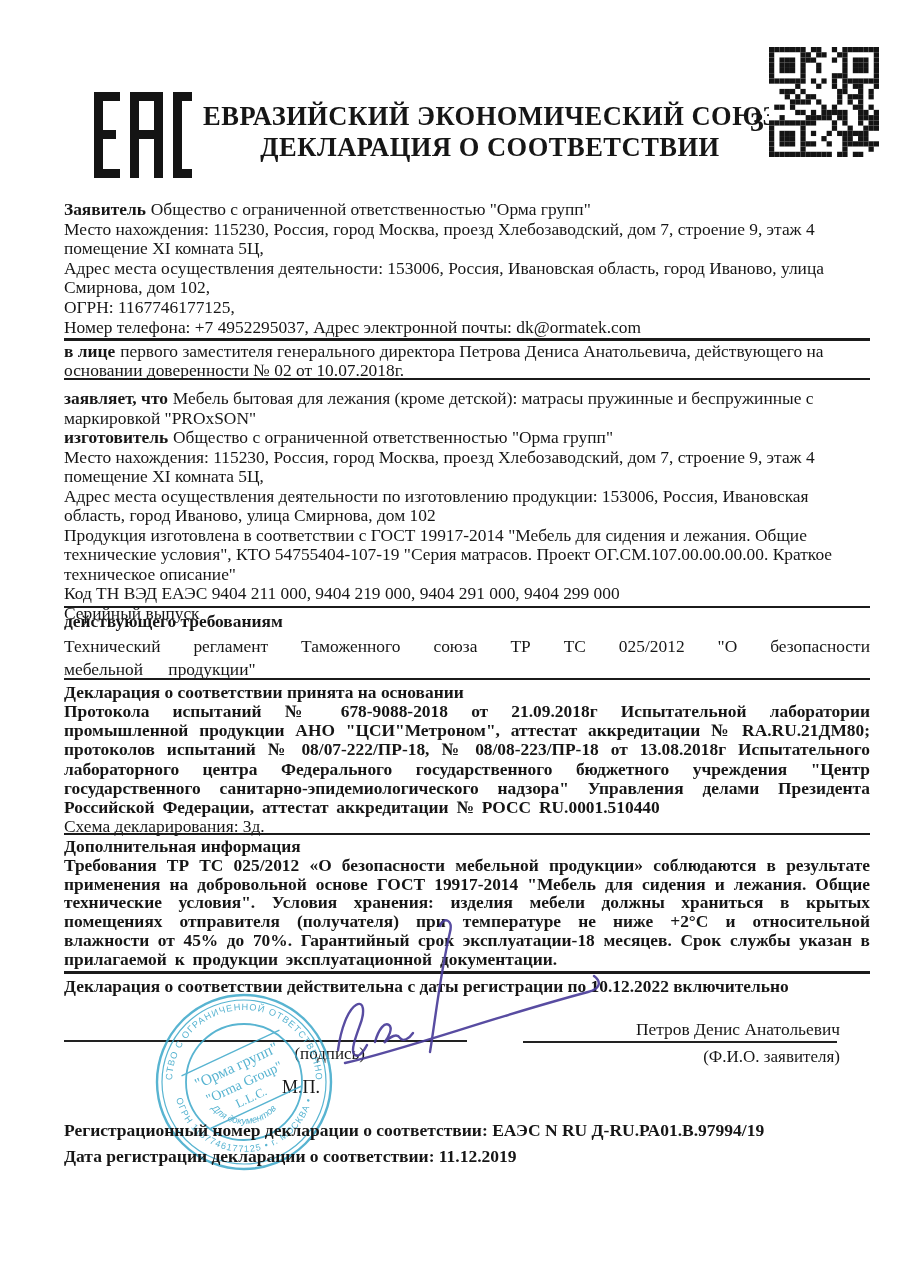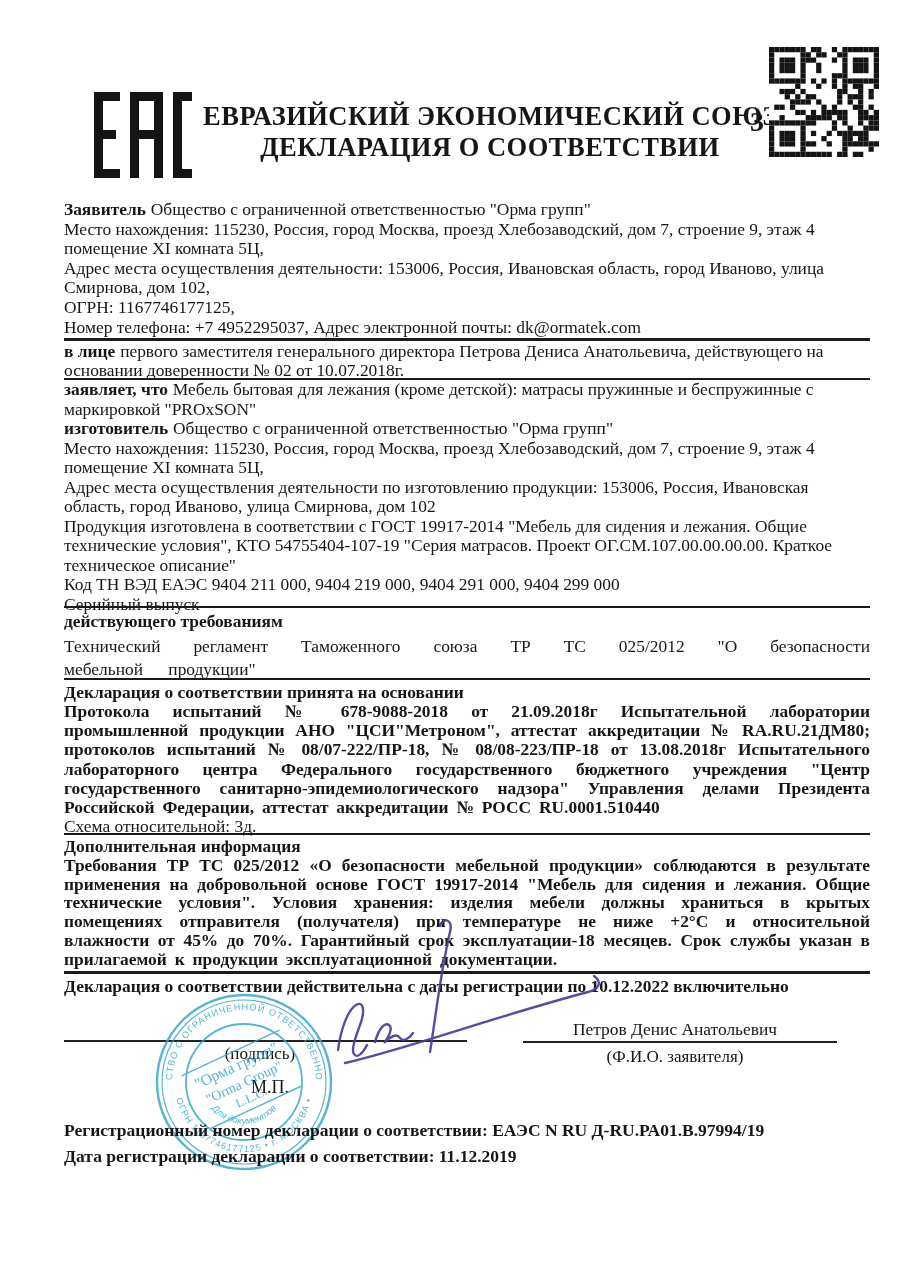--- a/index.html
+++ b/index.html
@@ -27,21 +27,21 @@
   .p-wide{text-align:justify;word-spacing:21px;}
   .heading{font-weight:bold;}
   .rule{position:absolute;left:64px;width:806px;height:2px;background:#1b1b1b;}
   .rule.thick{height:3px;}
   #title{position:absolute;left:185px;top:101px;width:610px;text-align:center;
          font-weight:bold;font-size:26.5px;line-height:31px;letter-spacing:0.5px;}
   #eac-logo{position:absolute;left:94px;top:92px;}
   #qr{position:absolute;left:769px;top:47px;}
   #artifact3{position:absolute;left:750px;top:106px;font-size:28px;font-weight:bold;}
   .sigline{position:absolute;height:2px;background:#222;}
-  .cap{position:absolute;font-size:17px;text-align:center;}
+  .cap{position:absolute;font-size:17px;text-align:right;}
   #validity{font-weight:bold;}
   .reg{font-weight:bold;font-size:17.5px;}
   #stamp-svg{position:absolute;left:152px;top:990px;opacity:0.85;pointer-events:none;}
   #sig-svg{position:absolute;left:280px;top:900px;opacity:0.92;pointer-events:none;}
 </style>
 </head>
 <body>
 
 <div id="page">
 
@@ -305,21 +305,21 @@
     <p>ОГРН: 1167746177125,</p>
     <p>Номер телефона: +7 4952295037, Адрес электронной почты: dk@ormatek.com</p>
   </div>
   <div class="rule" style="top:338px;height:2.5px"></div>
 
   <div class="sec lh188" style="top:342px">
     <p><b class="lead">в лице</b><span>первого заместителя генерального директора Петрова Дениса Анатольевича, действующего на основании доверенности № 02 от 10.07.2018г.</span></p>
   </div>
   <div class="rule" style="top:378px"></div>
 
-  <div class="sec lh195" style="top:380px">
+  <div class="sec lh195" style="top:389px">
     <p><b class="lead">заявляет, что</b><span>Мебель бытовая для лежания (кроме детской): матрасы пружинные и беспружинные с маркировкой "PROxSON"</span></p>
     <p><b class="lead">изготовитель</b><span>Общество с ограниченной ответственностью "Орма групп"</span></p>
     <p>Место нахождения: 115230, Россия, город Москва, проезд Хлебозаводский, дом 7, строение 9, этаж 4 помещение XI комната 5Ц,</p>
     <p>Адрес места осуществления деятельности по изготовлению продукции: 153006, Россия, Ивановская область, город Иваново, улица Смирнова, дом 102</p>
     <p>Продукция изготовлена в соответствии с ГОСТ 19917-2014 "Мебель для сидения и лежания. Общие технические условия", КТО 54755404-107-19 "Серия матрасов. Проект ОГ.СМ.107.00.00.00.00. Краткое техническое описание"</p>
     <p>Код ТН ВЭД ЕАЭС 9404 211 000, 9404 219 000, 9404 291 000, 9404 299 000</p>
     <p>Серийный выпуск</p>
   </div>
   <div class="rule" style="top:606px"></div>
 
@@ -328,21 +328,21 @@
     <div class="lh22" style="margin-top:3px">
         <p class="p-wide">Технический регламент Таможенного союза ТР ТС 025/2012 "О безопасности мебельной продукции"</p>
       </div>
   </div>
   <div class="rule" style="top:678px"></div>
 
   <div class="sec" style="top:682px">
     <p class="heading" style="line-height:20px">Декларация о соответствии принята на основании</p>
     <div class="lh192">
         <p class="p-just">Протокола испытаний № 678-9088-2018 от 21.09.2018г Испытательной лаборатории промышленной продукции АНО "ЦСИ"Метроном", аттестат аккредитации № RA.RU.21ДМ80; протоколов испытаний № 08/07-222/ПР-18, № 08/08-223/ПР-18 от 13.08.2018г Испытательного лабораторного центра Федерального государственного бюджетного учреждения "Центр государственного санитарно-эпидемиологического надзора" Управления делами Президента Российской Федерации, аттестат аккредитации № РОСС RU.0001.510440</p>
-    <p>Схема относительной: 3д.</p>
+    <p>Схема декларирования: 3д.</p>
       </div>
   </div>
   <div class="rule" style="top:833px"></div>
 
   <div class="sec" style="top:837px">
     <p class="heading" style="line-height:19px">Дополнительная информация</p>
     <div class="lh187">
         <p class="p-just">Требования ТР ТС 025/2012 «О безопасности мебельной продукции» соблюдаются в результате применения на добровольной основе ГОСТ 19917-2014 "Мебель для сидения и лежания. Общие технические условия". Условия хранения: изделия мебели должны храниться в крытых помещениях отправителя (получателя) при температуре не ниже +2°С и относительной влажности от 45% до 70%. Гарантийный срок эксплуатации-18 месяцев. Срок службы указан в прилагаемой к продукции эксплуатационной документации.</p>
       </div>
   </div>

